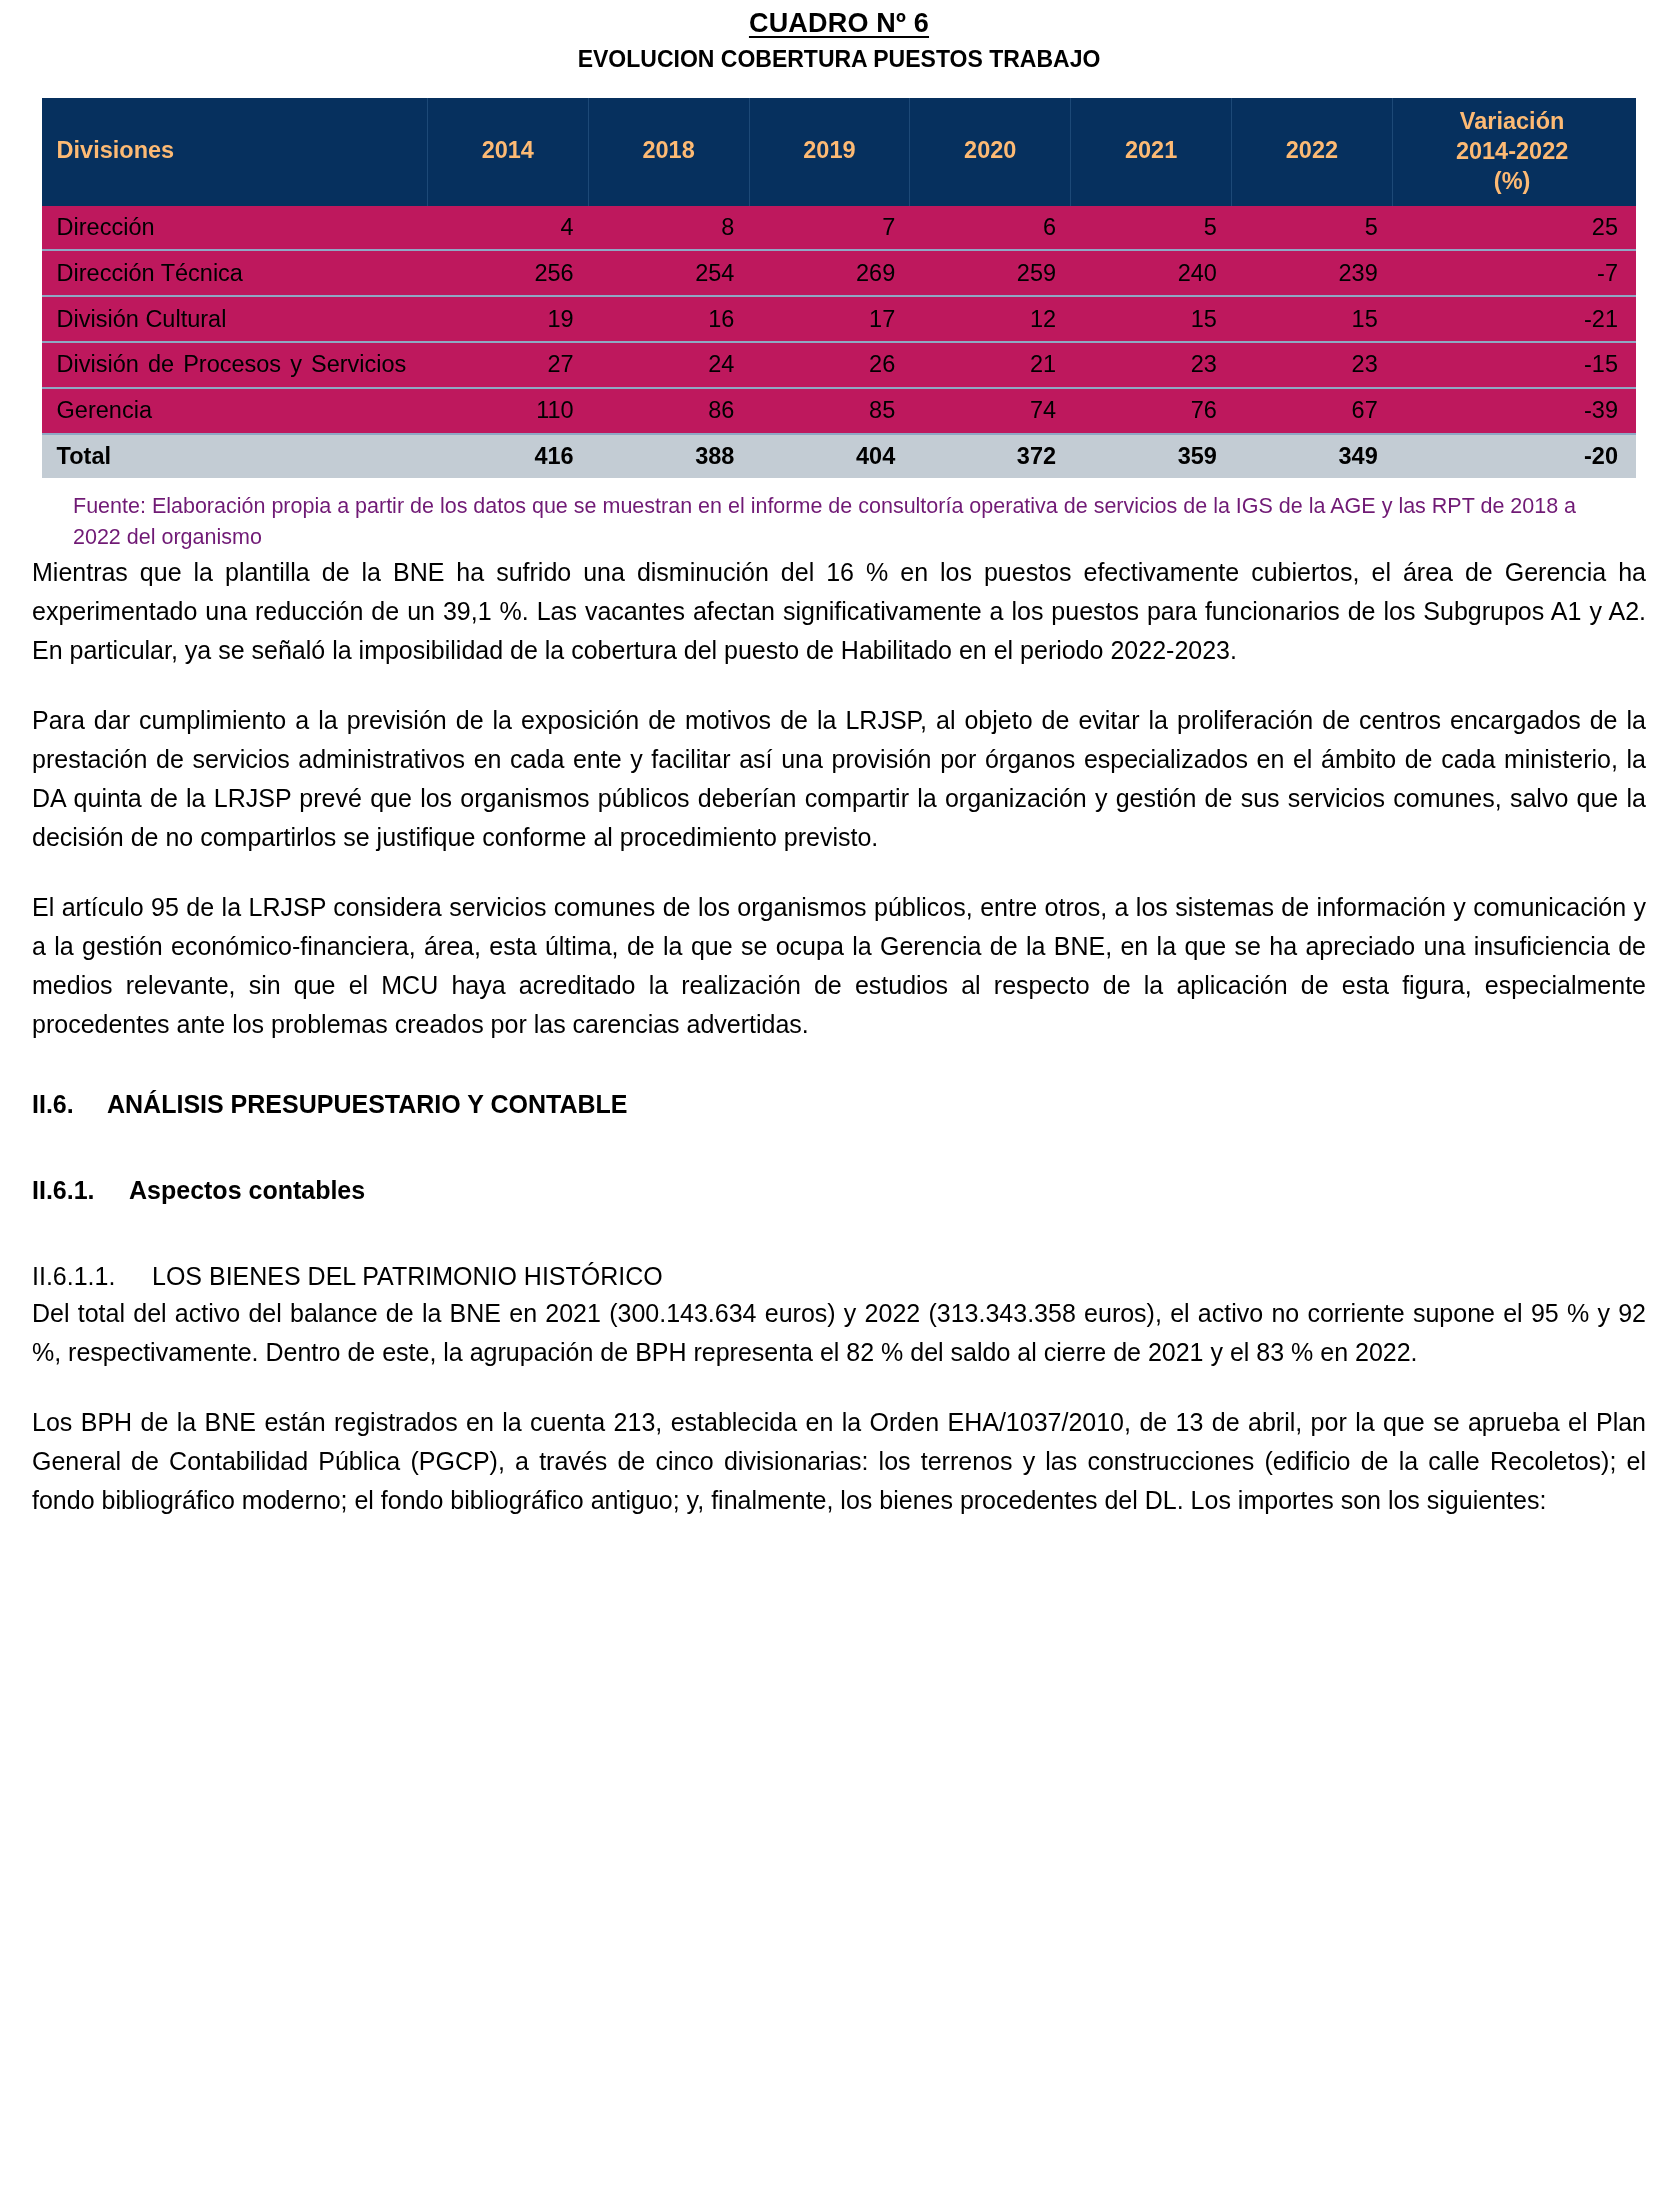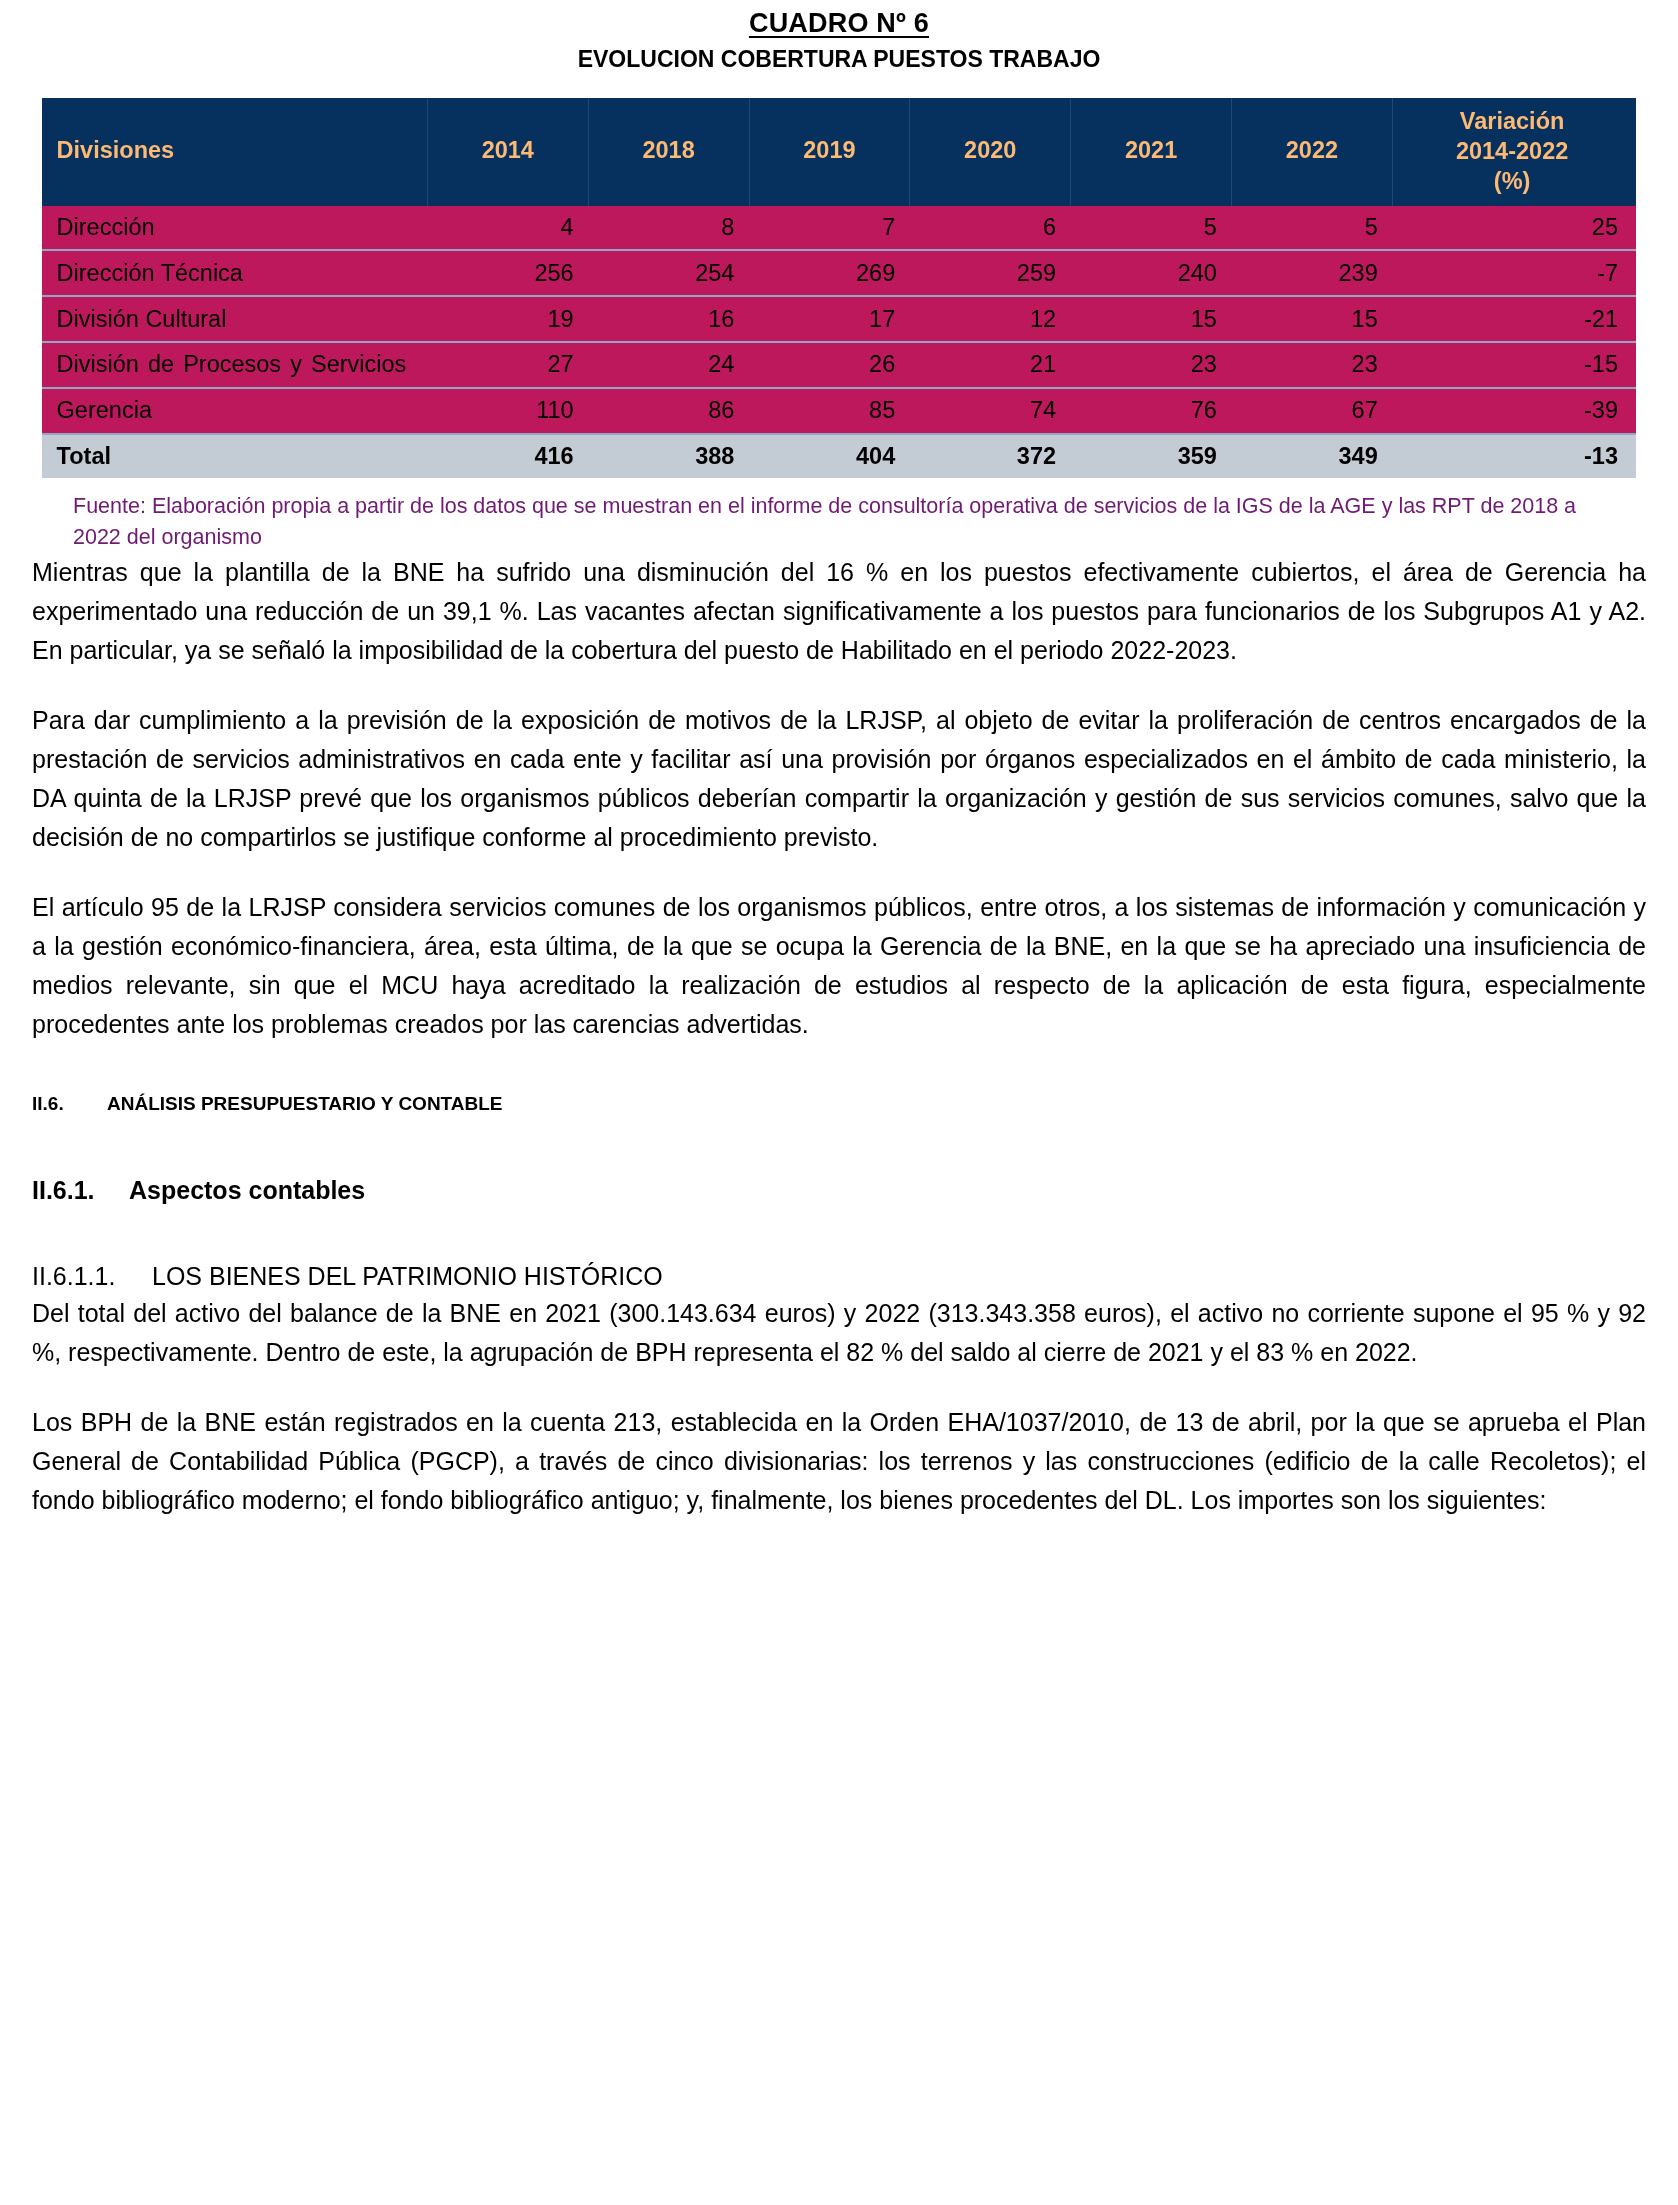--- a/index.html
+++ b/index.html
@@ -143,21 +143,21 @@
     text-align: justify;
     text-justify: inter-word;
     margin: 0 0 31px 0;
   }
   p.para:last-child { margin-bottom: 0; }
 
   .para-first { margin-top: 34px; }
 
   
   h2.h-sec {
-    font-size: 19px;
+    font-size: 25px;
     font-weight: bold;
     line-height: 36px;
     margin: 42px 0 0 0;
     display: flex;
     gap: 0;
   }
   h2.h-sec .num { width: 75px; flex: 0 0 75px; }
 
   h3.h-sub {
     font-size: 25px;
@@ -271,21 +271,21 @@
           <td class="num last">-39</td>
         </tr>
         <tr class="total">
           <td class="name">Total</td>
           <td class="num">416</td>
           <td class="num">388</td>
           <td class="num">404</td>
           <td class="num">372</td>
           <td class="num">359</td>
           <td class="num">349</td>
-          <td class="num last">-13</td>
+          <td class="num last">-20</td>
         </tr>
       </tbody>
     </table>
   </div>
 
   <div class="fuente">Fuente: Elaboración propia a partir de los datos que se muestran en el informe de consultoría operativa de servicios de la IGS de la AGE y las RPT de 2018 a 2022 del organismo</div>
 
   <div class="body-block">
 
     <p class="para para-first">Mientras que la plantilla de la BNE ha sufrido una disminución del 16 % en los puestos efectivamente cubiertos, el área de Gerencia ha experimentado una reducción de un 39,1 %. Las vacantes afectan significativamente a los puestos para funcionarios de los Subgrupos A1 y A2. En particular, ya se señaló la imposibilidad de la cobertura del puesto de Habilitado en el periodo 2022-2023.</p>

